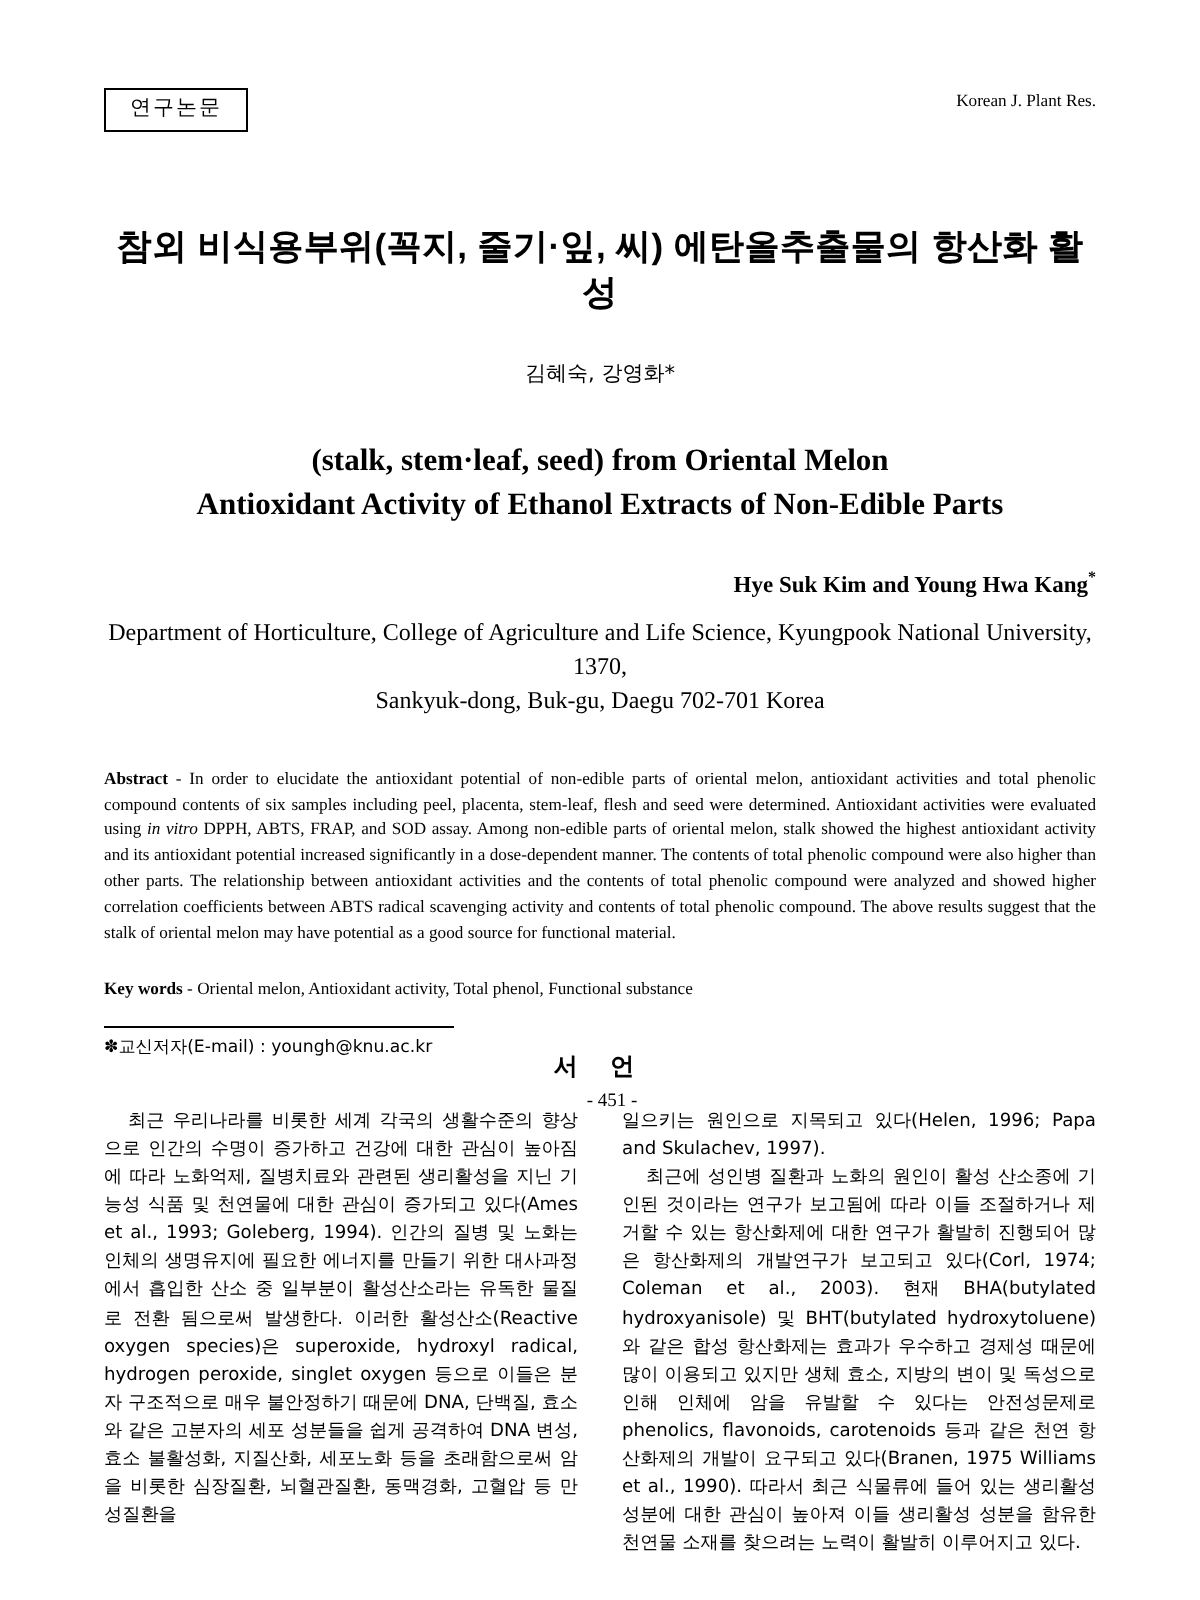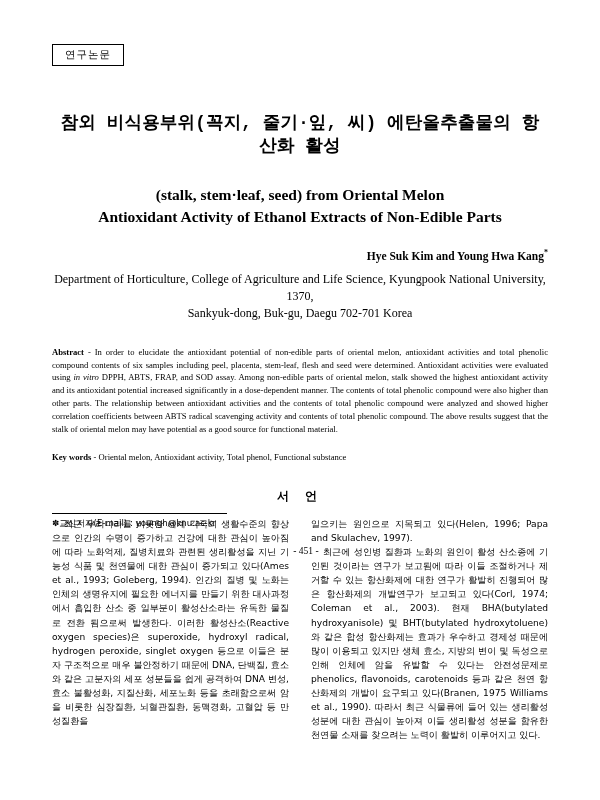--- a/index.html
+++ b/index.html
@@ -46,21 +46,21 @@
     font-family: "Liberation Serif", serif;
   }
   .journal-ref .kr {
     font-family: "DejaVu Sans", sans-serif;
     font-size: 8.2px;
   }
 
   
   .kr-title {
     text-align: center;
-    font-family: Liberation Mono, monospace;
+    font-family: Liberation Sans, sans-serif;
     font-weight: bold;
     font-size: 17.5px;
     letter-spacing: 0.2px;
     margin-top: 30px;
     line-height: 1.3;
   }
   .kr-authors {
     text-align: center;
     font-family: "DejaVu Sans", sans-serif;
     font-size: 10.5px;
@@ -171,24 +171,26 @@
   }
 </style>
 </head>
 <body>
 
 <div class="page">
 
   <div class="header-row">
     <div class="cat-badge">연구논문</div>
     <div class="journal-ref">
+      <div>Korean  J.  Plant  Res.</div>
     </div>
   </div>
 
   <div class="kr-title">참외 비식용부위(꼭지, 줄기·잎, 씨) 에탄올추출물의 항산화 활성</div>
+  <div class="kr-authors">김혜숙, 강영화*</div>
 
   <div class="en-title">
     <div>(stalk, stem·leaf, seed) from Oriental Melon</div>
     <div>Antioxidant Activity of Ethanol Extracts of Non-Edible Parts</div>
   </div>
 
   <div class="en-authors"><span>Hye Suk Kim and Young Hwa Kang</span><sup>*</sup></div>
 
   <div class="en-affil">
     <div>Department of Horticulture, College of Agriculture and Life Science, Kyungpook National University, 1370,</div>

